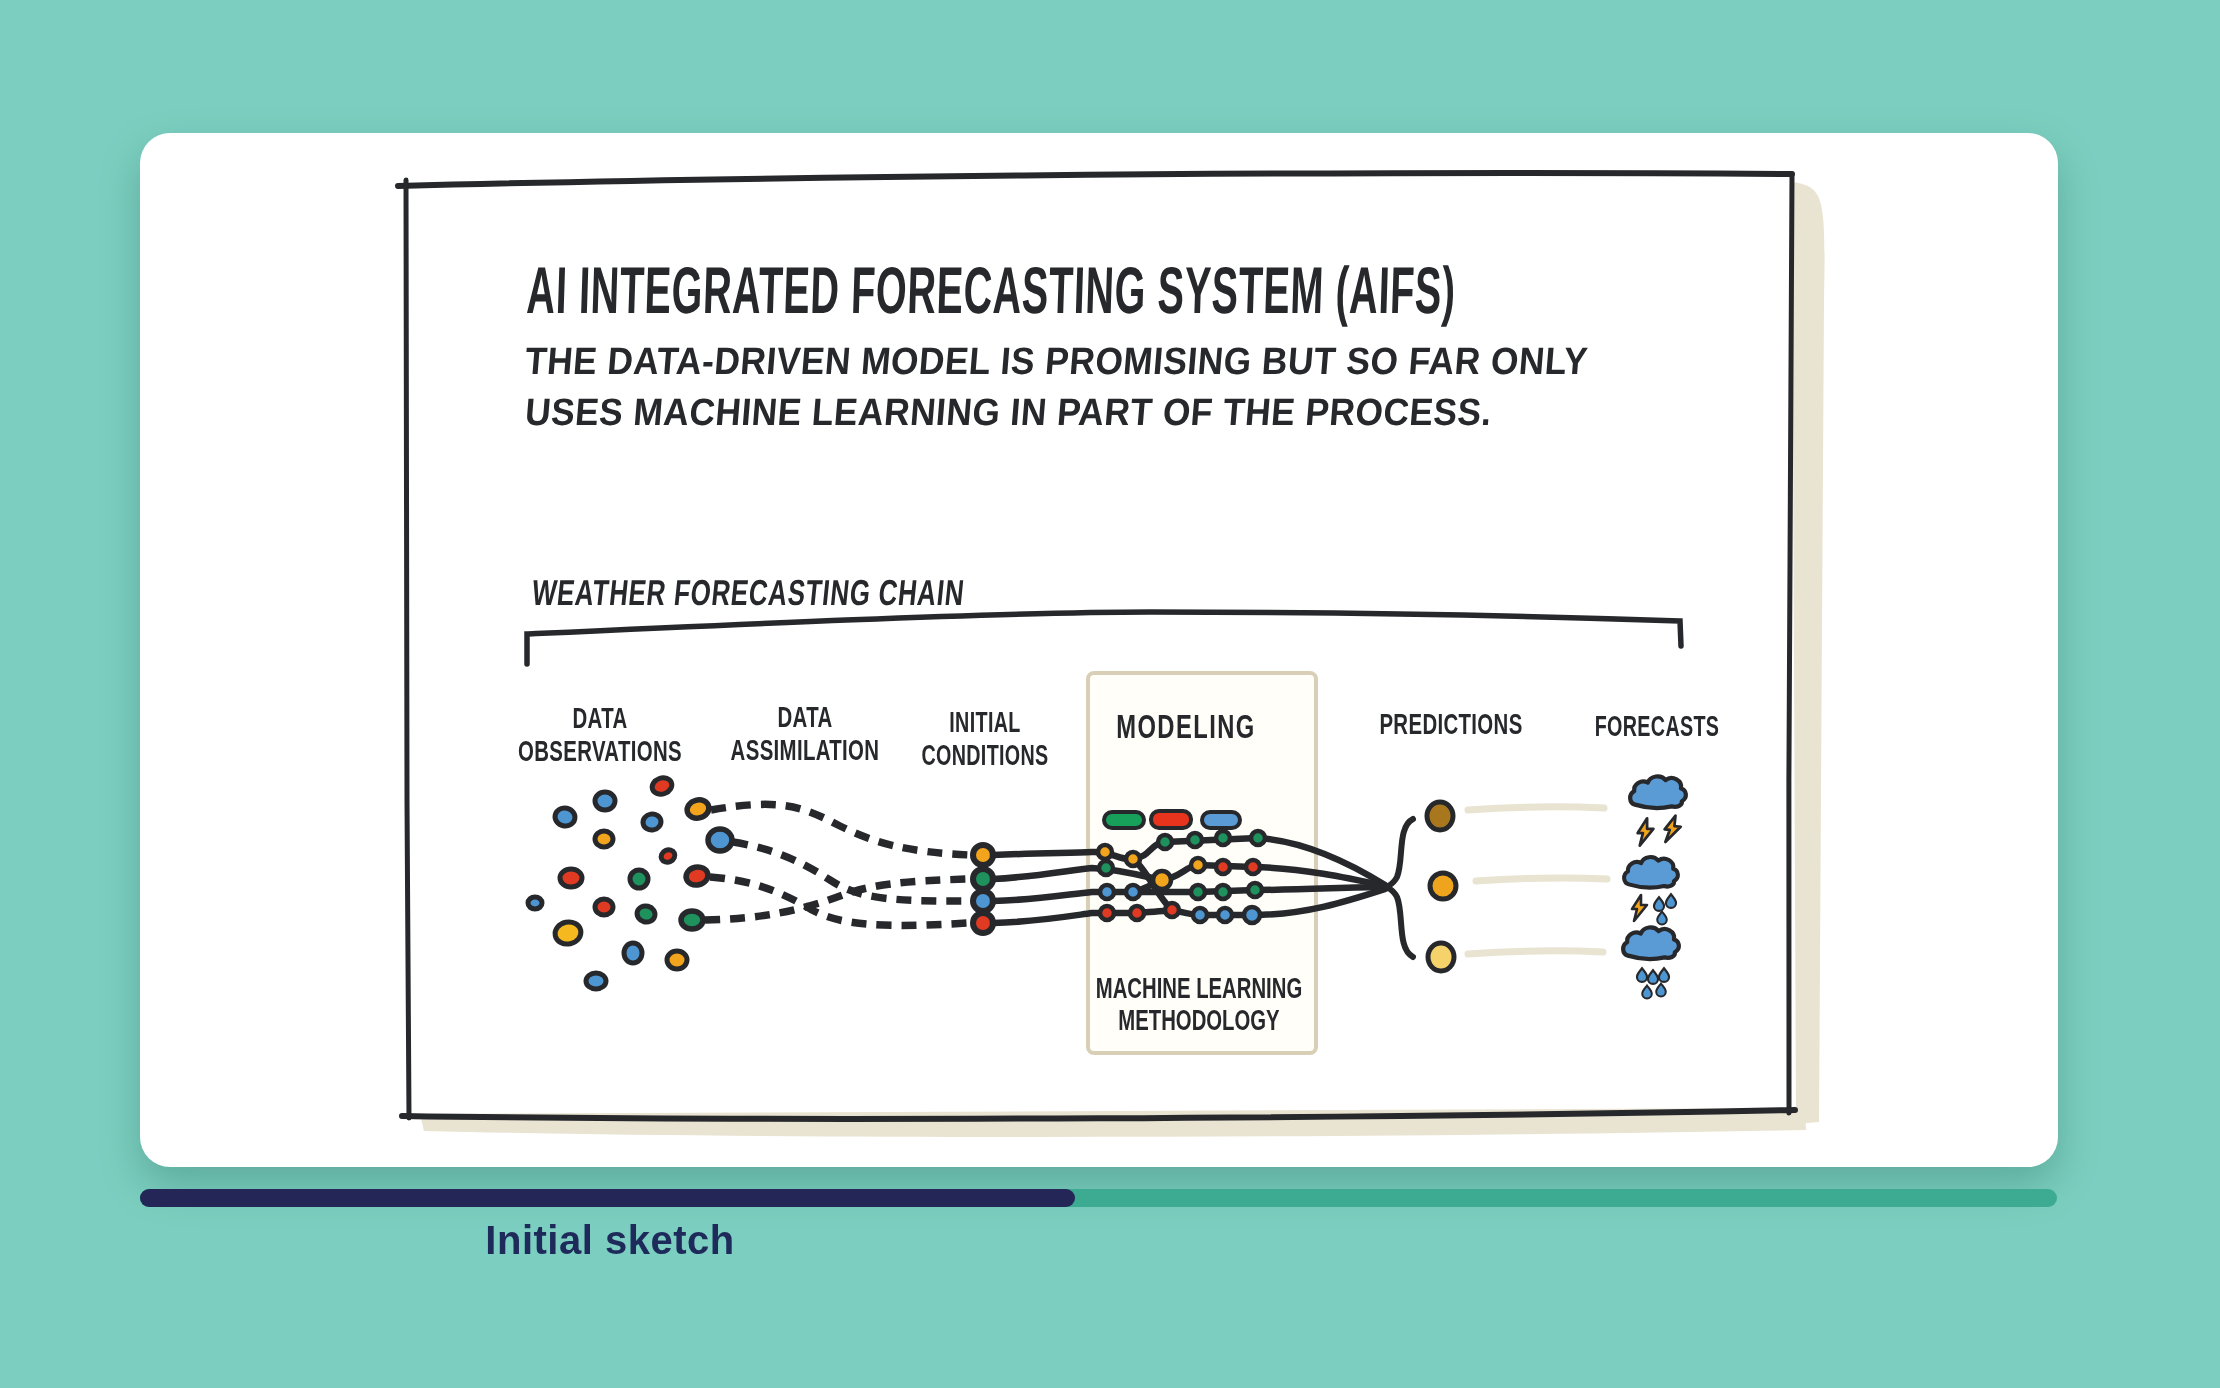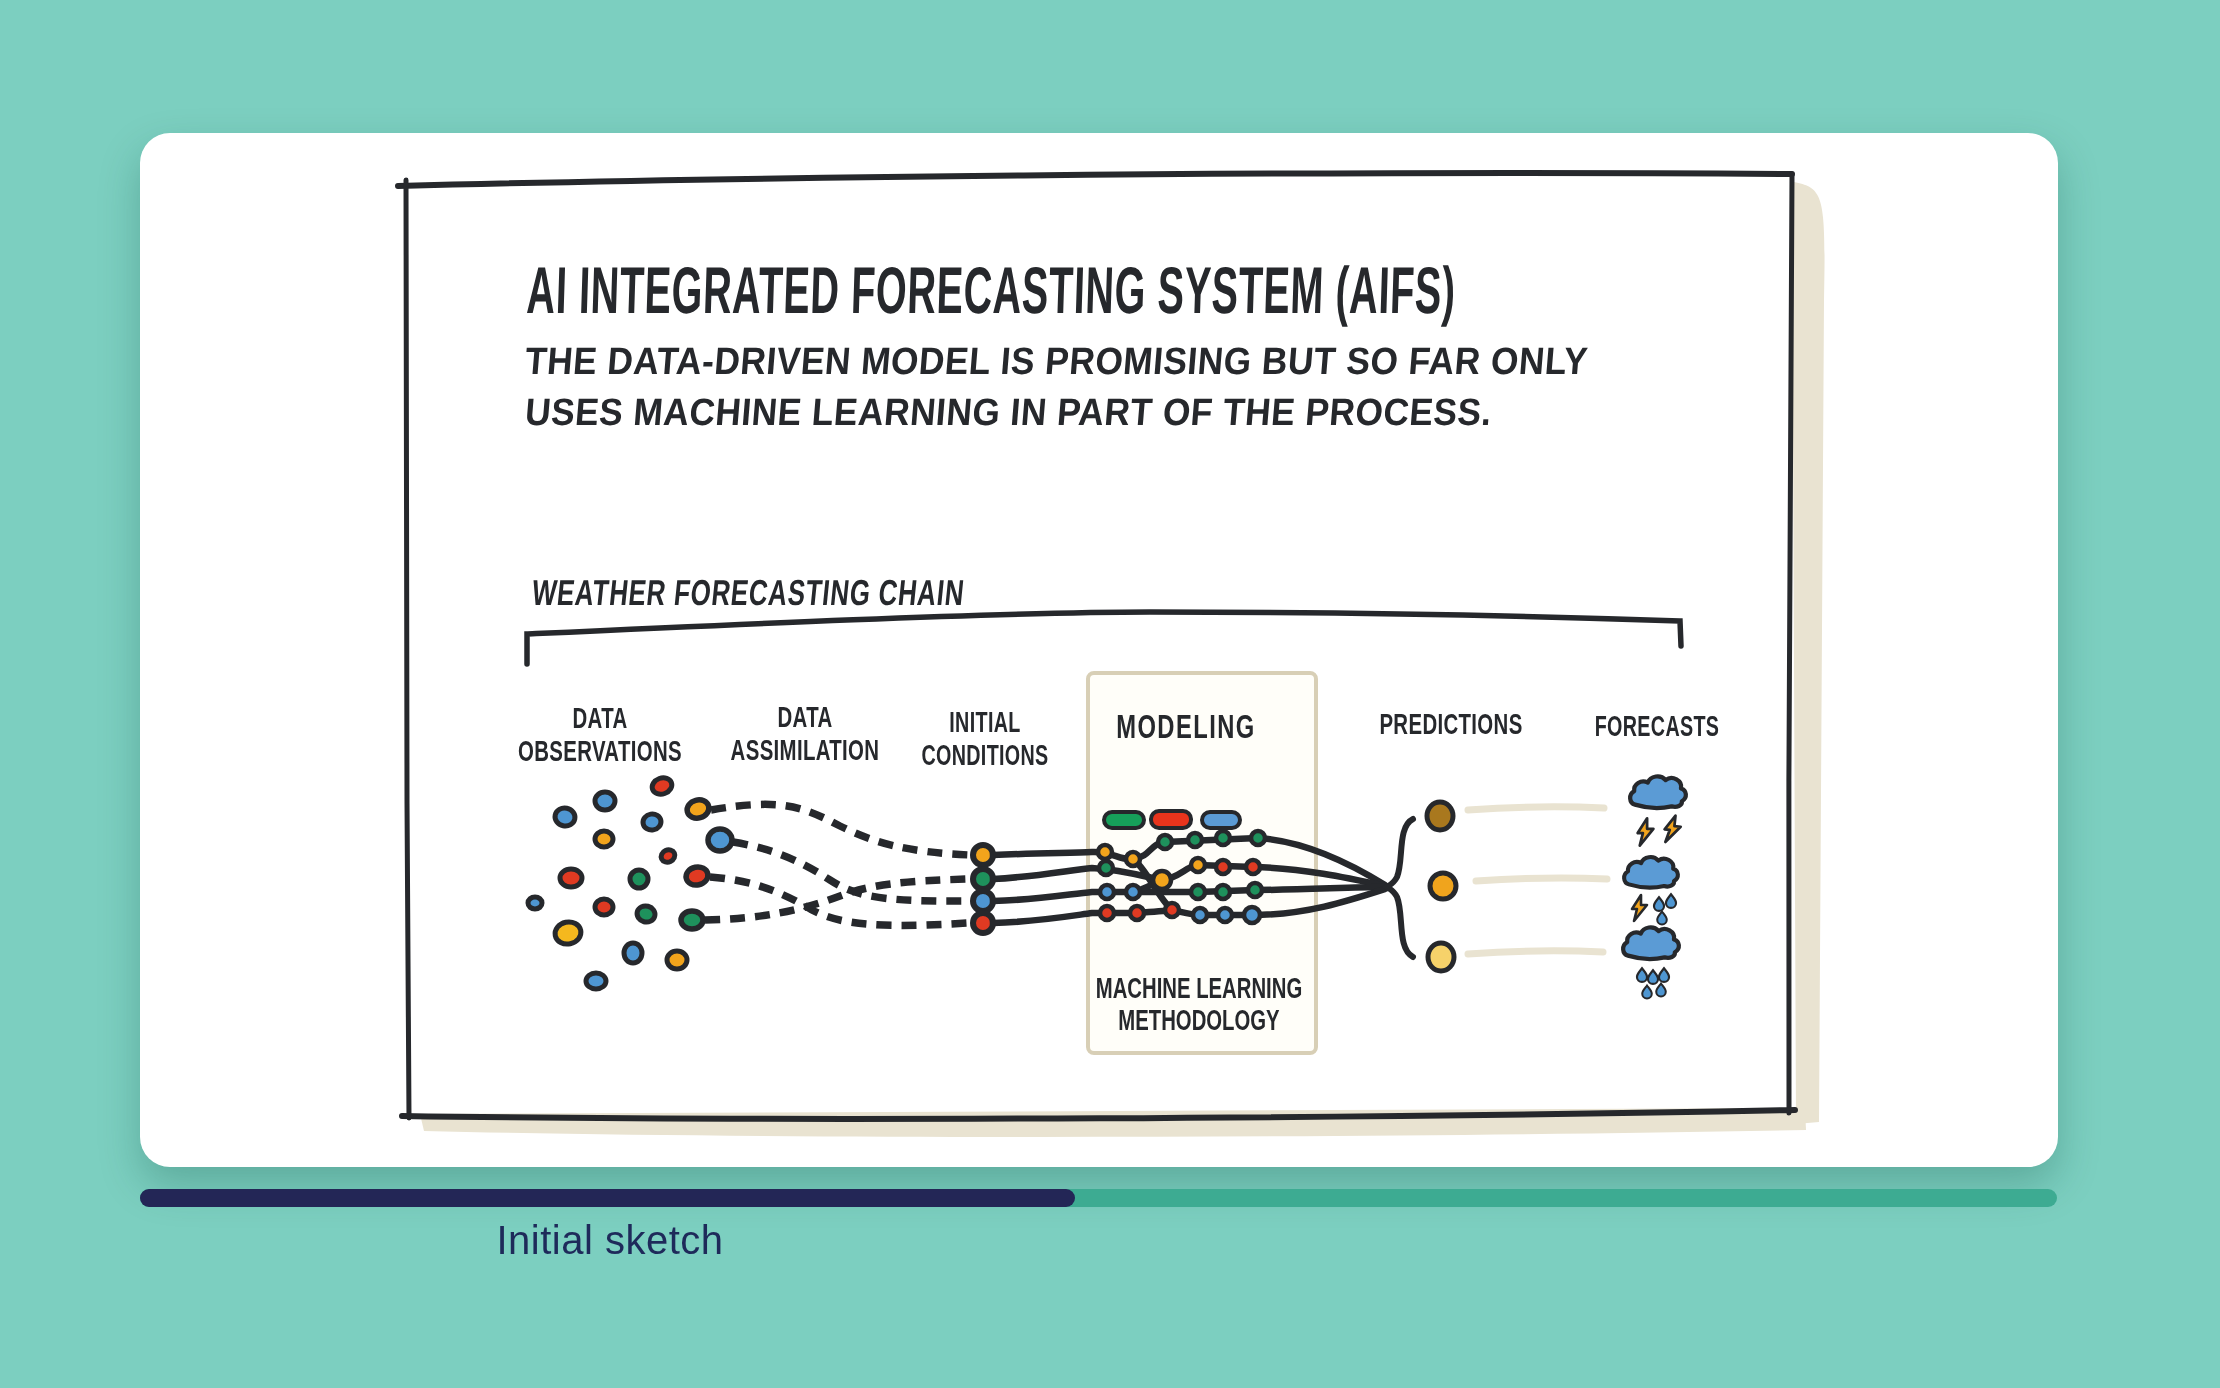--- a/index.html
+++ b/index.html
@@ -43,21 +43,21 @@
   .progress-track{
     position:absolute;left:140px;top:1189px;width:1917px;height:18px;
     background:#3DAB92;border-radius:10px;
   }
   .progress-fill{
     position:absolute;left:0;top:0;height:18px;width:48.8%;
     background:#232656;border-radius:10px;
   }
   .caption{
     position:absolute;left:410px;top:1218px;width:400px;text-align:center;
-    color:#1E2A5A;font-weight:400;font-size:40px;letter-spacing:.5px;
+    color:#1E2A5A;font-weight:700;font-size:40px;letter-spacing:.5px;
   }
 </style>
 </head>
 <body>
 
 <div class="card"></div>
 
 <svg class="canvas" viewBox="0 0 2220 1388">
   <defs>
     <path id="cloud" d="M-27,9 C-34,7 -35,-3 -28,-7 C-29,-15 -20,-21 -12,-17 C-9,-25 3,-27 9,-20 C17,-26 29,-19 27,-10 C34,-8 35,1 28,5 C29,10 22,13 16,11 C3,14 -14,13 -27,9 Z"></path>

